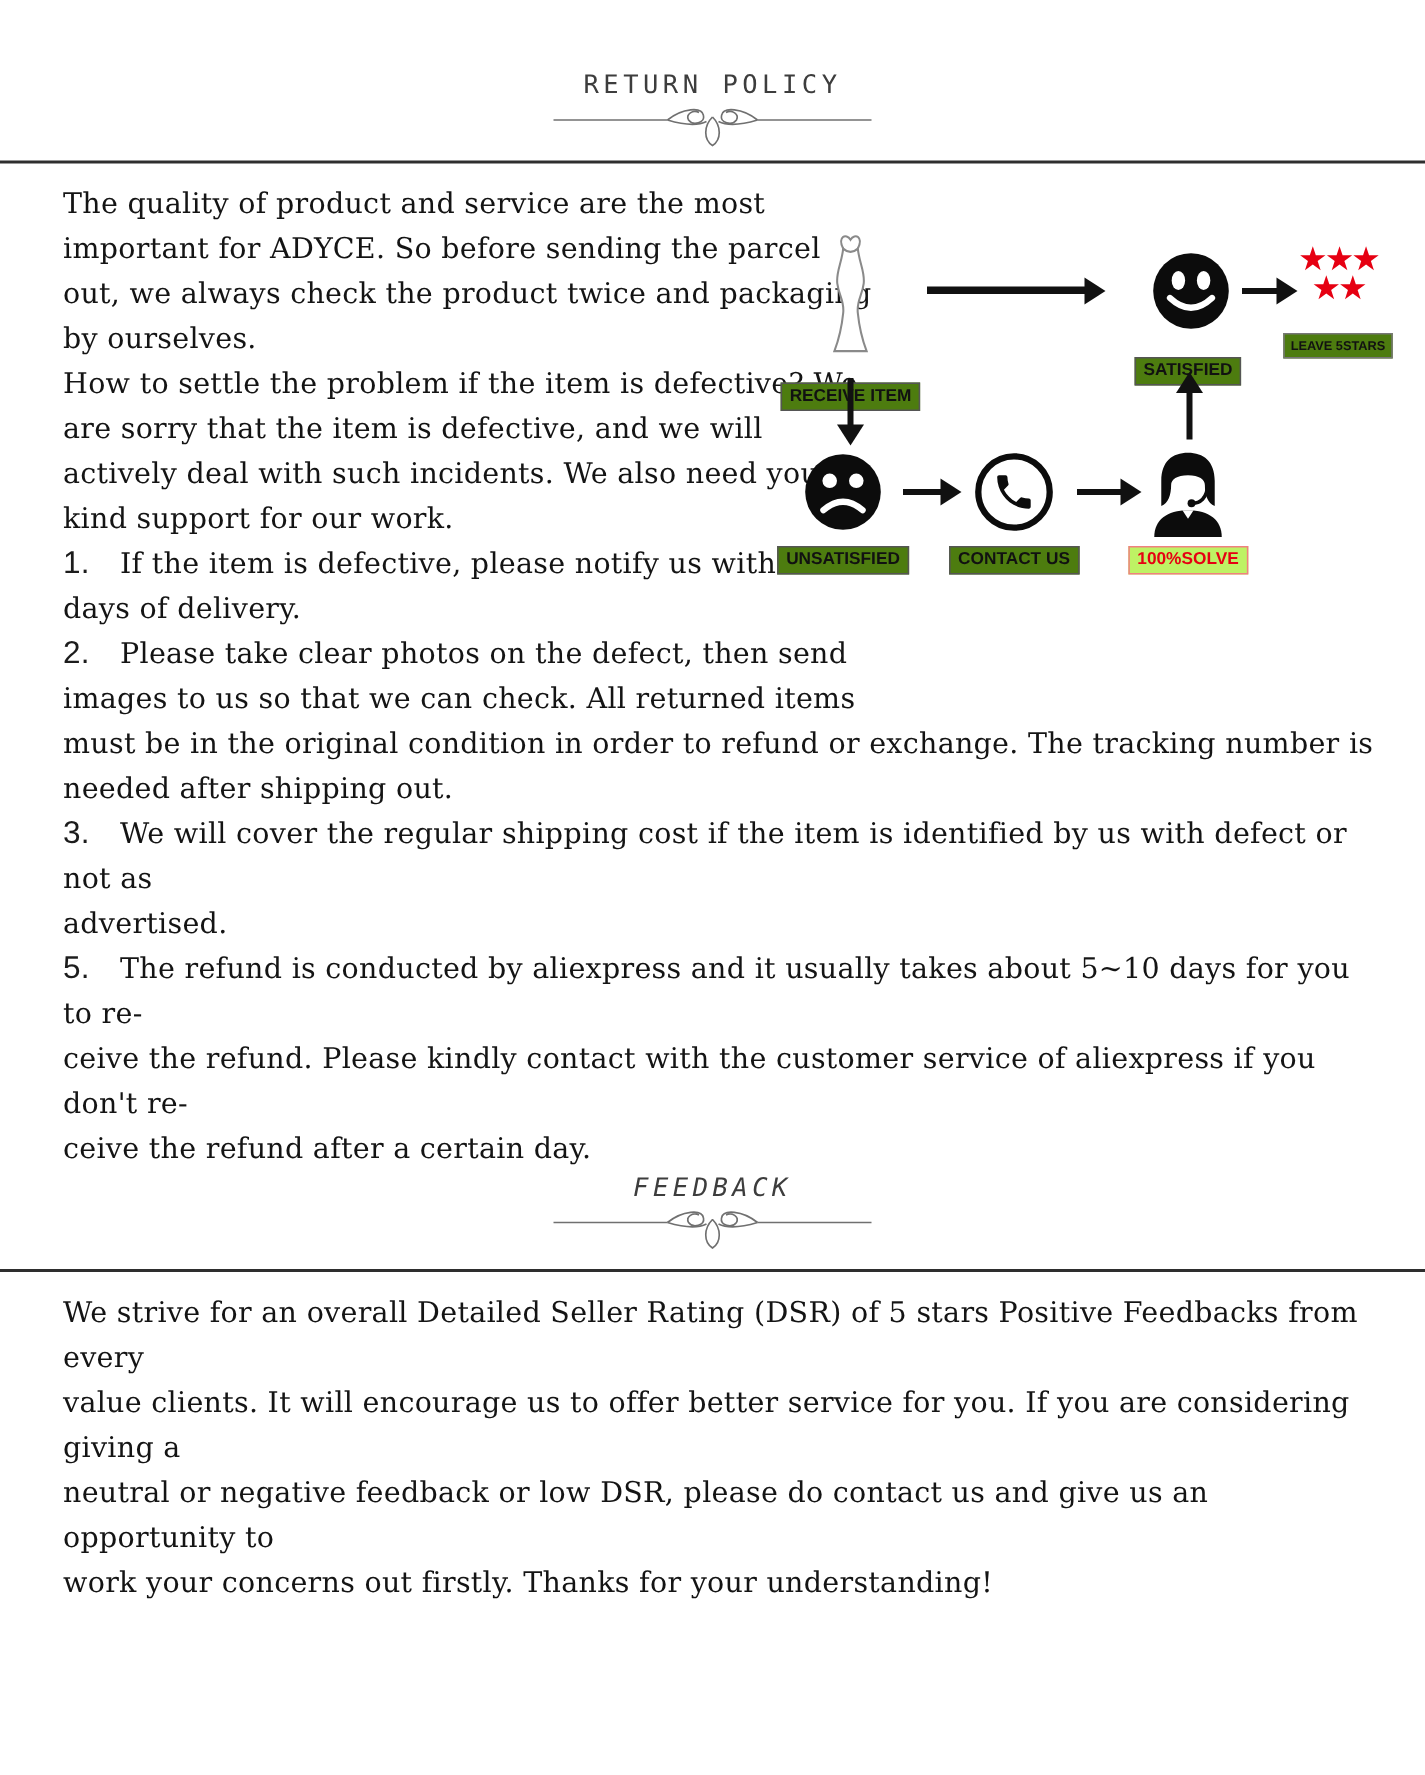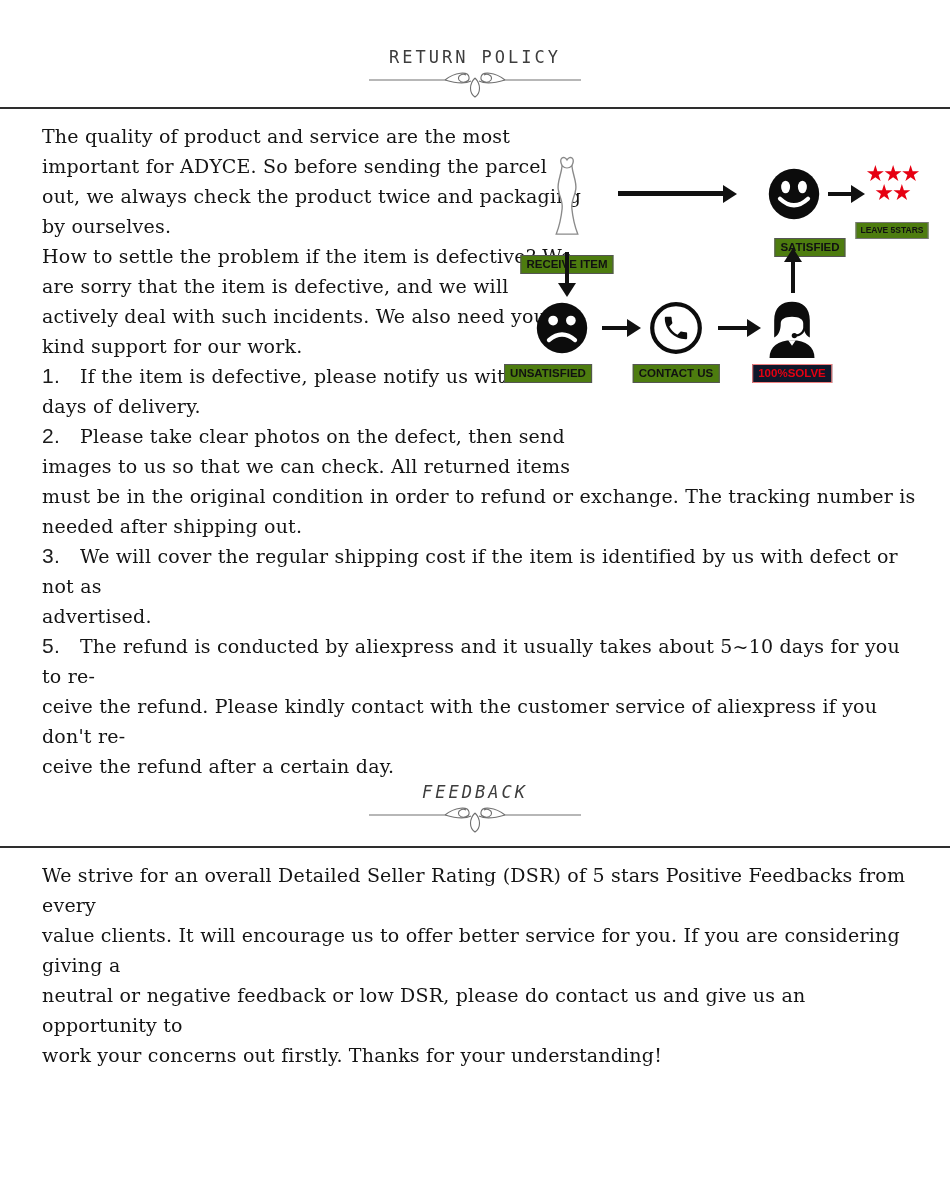--- a/index.html
+++ b/index.html
@@ -18,21 +18,21 @@
   .item{margin:0;font-size:19px;line-height:30px;letter-spacing:0.2px;}
   .num{font-family:"Liberation Sans",sans-serif;font-size:21px;display:inline-block;min-width:24px;margin-right:14px;color:#1c1c1c;}
   .itxt{white-space:pre-line;}
   
   .flowchart{position:absolute;left:528px;top:148px;width:404px;height:242px;}
   .fc-el{position:absolute;}
   .fc-label{position:absolute;transform:translateX(-50%);font-family:"Liberation Sans",sans-serif;
             font-weight:bold;font-size:11.5px;line-height:13px;border:1px solid #555;background:#4d7c0f;
             padding:2px 5px;white-space:nowrap;color:#111;}
   .fc-label.small{font-size:8.5px;padding:1px 4px;border-color:#777;}
-  .fc-label.solve{color:var(--red,#e60012);border-color:#f08080;background:#0f172a;}
+  .fc-label.solve{color:var(--red,#e60012);border-color:#f08080;background:#bef264;}
   .stars-red{position:absolute;text-align:center;color:var(--red,#e60012);
              font-family:"DejaVu Sans",sans-serif;font-size:22px;line-height:19px;letter-spacing:-2px;}
   .ah{position:absolute;height:4px;background:#111;}
   .ah::after{content:"";position:absolute;right:-13px;top:50%;transform:translateY(-50%);
              border-left:14px solid #111;border-top:9px solid transparent;border-bottom:9px solid transparent;}
   .av{position:absolute;width:4px;background:#111;}
   .av.down::after{content:"";position:absolute;bottom:-13px;left:50%;transform:translateX(-50%);
              border-top:14px solid #111;border-left:9px solid transparent;border-right:9px solid transparent;}
   .av.up::before{content:"";position:absolute;top:-13px;left:50%;transform:translateX(-50%);
              border-bottom:14px solid #111;border-left:9px solid transparent;border-right:9px solid transparent;}
@@ -89,39 +89,39 @@
     <span class="fc-label" style="left:39px;top:107px">RECEIVE ITEM</span>
 
     <div class="ah" style="left:90px;top:43px;width:106px;height:5px"></div>
 
     <svg class="fc-el" style="left:238px;top:18px" width="56" height="56" viewBox="0 0 60 60">
       <circle cx="30" cy="30" r="27" fill="#0c0c0c"></circle>
       <ellipse cx="21" cy="22.5" rx="4.8" ry="6.8" fill="#fff"></ellipse>
       <ellipse cx="39" cy="22.5" rx="4.8" ry="6.8" fill="#fff"></ellipse>
       <path d="M15,35 Q30,49 45,35" stroke="#fff" stroke-width="4.5" fill="none" stroke-linecap="round"></path>
     </svg>
-    <span class="fc-label" style="left:282px;top:90px">SATISFIED</span>
+    <span class="fc-label" style="left:264px;top:90px">SATISFIED</span>
 
     <div class="ah" style="left:300px;top:44px;width:24px"></div>
 
     <div class="stars-red" style="left:330px;top:16px;width:68px">
       <div>★★★</div>
       <div>★★</div>
     </div>
     <span class="fc-label small" style="left:364px;top:74px">LEAVE 5STARS</span>
 
     <div class="av down" style="left:37px;top:104px;height:32px"></div>
 
     <svg class="fc-el" style="left:6px;top:152px" width="56" height="56" viewBox="0 0 60 60">
       <circle cx="30" cy="30" r="27" fill="#0c0c0c"></circle>
       <circle cx="20.5" cy="22" r="5.2" fill="#fff"></circle>
       <circle cx="39.5" cy="22" r="5.2" fill="#fff"></circle>
       <path d="M16,43 Q30,31 44,43" stroke="#fff" stroke-width="4.5" fill="none" stroke-linecap="round"></path>
     </svg>
-    <span class="fc-label" style="left:20px;top:216px">UNSATISFIED</span>
+    <span class="fc-label" style="left:34px;top:216px">UNSATISFIED</span>
 
     <div class="ah" style="left:74px;top:178px;width:26px"></div>
 
     <svg class="fc-el" style="left:120px;top:152px" width="56" height="56" viewBox="0 0 60 60">
       <circle cx="30" cy="30" r="25.5" fill="#fff" stroke="#0c0c0c" stroke-width="4.5"></circle>
       <g transform="translate(14,14) scale(1.33)">
         <path d="M6.62 10.79c1.44 2.83 3.76 5.14 6.59 6.59l2.2-2.2c.27-.27.67-.36 1.02-.24 1.12.37 2.33.57 3.57.57.55 0 1 .45 1 1V20c0 .55-.45 1-1 1-9.39 0-17-7.61-17-17 0-.55.45-1 1-1h3.5c.55 0 1 .45 1 1 0 1.25.2 2.45.57 3.57.11.35.03.74-.25 1.02l-2.2 2.2z" fill="#0c0c0c"></path>
       </g>
     </svg>
     <span class="fc-label" style="left:148px;top:216px">CONTACT US</span>

